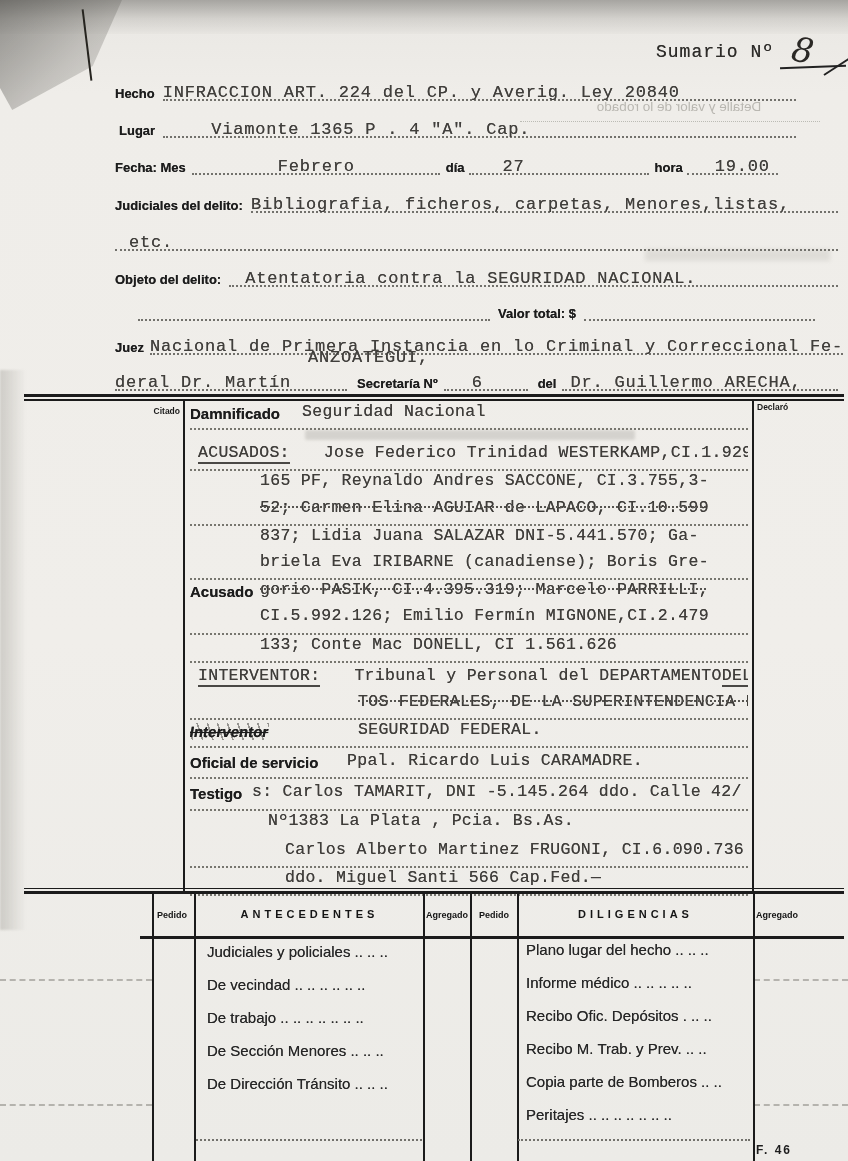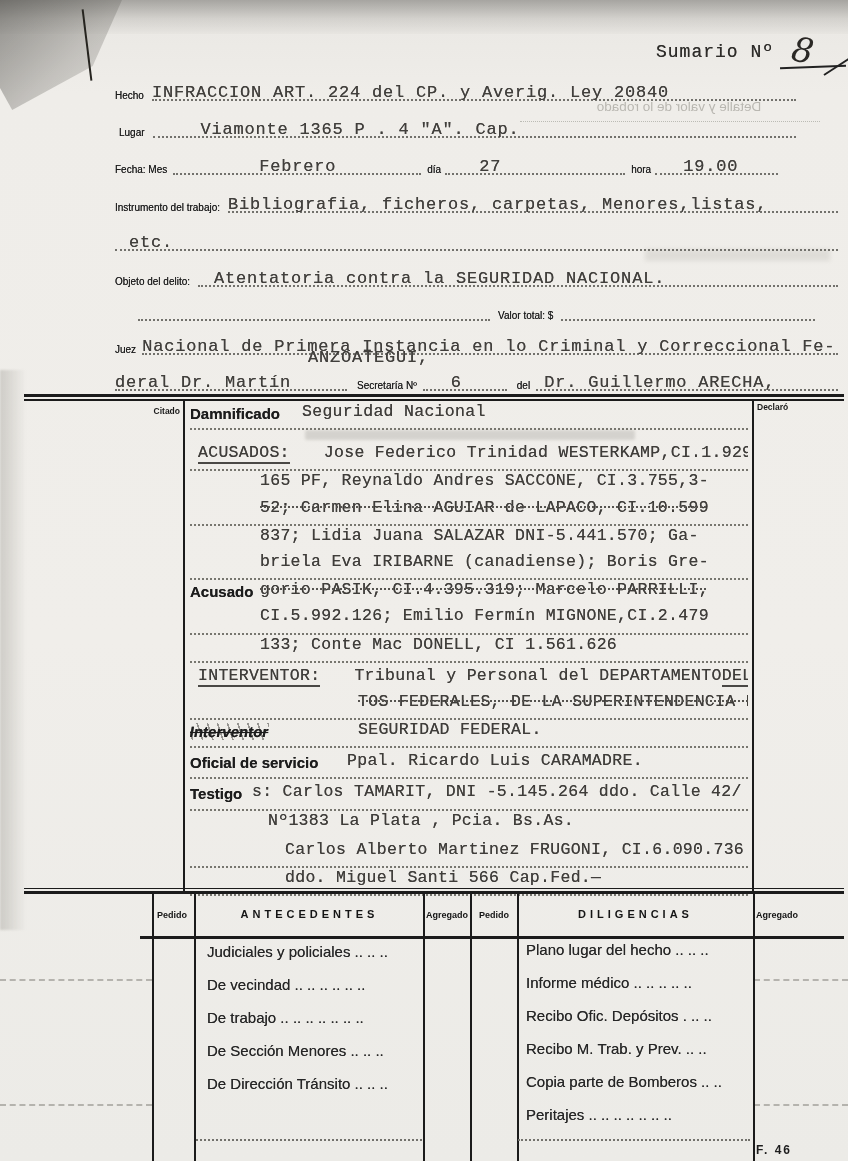--- a/index.html
+++ b/index.html
@@ -16,21 +16,21 @@
   .edge-noise{position:absolute;top:370px;left:0;width:26px;height:560px;
         background:linear-gradient(90deg,rgba(120,118,110,.28),rgba(120,118,110,0));filter:blur(1px);}
   .streak{position:absolute;border-top:2px dashed rgba(135,133,125,.55);}
   .s1{top:979px;left:0;width:152px;} .s2{top:979px;left:754px;width:94px;}
   .s3{top:1104px;left:0;width:152px;} .s4{top:1104px;left:754px;width:94px;}
   .ghost-mirror{position:absolute;top:99px;left:548px;width:262px;text-align:center;
         transform:scaleX(-1);opacity:.5;color:#84827a;font-size:13.5px;filter:blur(.4px);white-space:nowrap;}
   .ghost-rule{position:absolute;top:121px;left:520px;width:300px;border-top:1.5px dotted #9a9a92;opacity:.6;}
   .ghost-blob{position:absolute;top:249px;left:645px;width:185px;height:12px;background:#8a887f;opacity:.16;filter:blur(2px);}
   
-  .plabel{font-weight:normal;font-size:10px;color:#1c1c1c;white-space:pre;text-shadow:0 0 .4px #444;}
+  .plabel{font-weight:bold;font-size:13px;color:#1c1c1c;white-space:pre;text-shadow:0 0 .4px #444;}
   .typed{font-family:"Liberation Mono","DejaVu Sans Mono",monospace;font-size:17px;letter-spacing:.8px;
          color:#413f3c;white-space:nowrap;text-shadow:0 0 .5px #5a5856;}
   .frow{position:absolute;display:flex;align-items:flex-end;height:25px;}
   .seg{border-bottom:2px dotted #72716c;display:flex;align-items:flex-end;overflow:visible;}
   .seg .typed{margin-bottom:-3px;}
   .fill{flex:1;}
   
   .sumario-label{position:absolute;top:42px;left:656px;font-family:"Liberation Mono","DejaVu Sans Mono",monospace;
         font-size:18px;letter-spacing:1px;color:#2e2c29;text-shadow:0 0 .5px #555;}
   .sumario-line{position:absolute;top:66px;left:780px;width:66px;height:0;border-top:2.5px solid #222;transform:rotate(-2deg);}
@@ -119,21 +119,21 @@
     <div class="seg" style="margin-left:4px;width:180px;">
         <span class="typed" style="margin-left:34px;">27</span>
       </div>
     <span class="plabel" style="margin-left:6px;">hora</span>
     <div class="seg fill" style="margin-left:4px;">
         <span class="typed" style="margin-left:28px;">19.00</span>
       </div>
   </div>
 
   <div class="frow" style="top:188px;left:115px;right:10px;">
-    <span class="plabel">Instrumento del trabajo:</span>
+    <span class="plabel">Judiciales del delito:</span>
     <div class="seg fill" style="margin-left:8px;">
         <span class="typed">Bibliografia, ficheros, carpetas, Menores,listas,</span>
       </div>
   </div>
 
   <div class="frow" style="top:226px;left:115px;right:10px;">
     <div class="seg fill">
         <span class="typed" style="margin-left:14px;">etc.</span>
       </div>
   </div>

